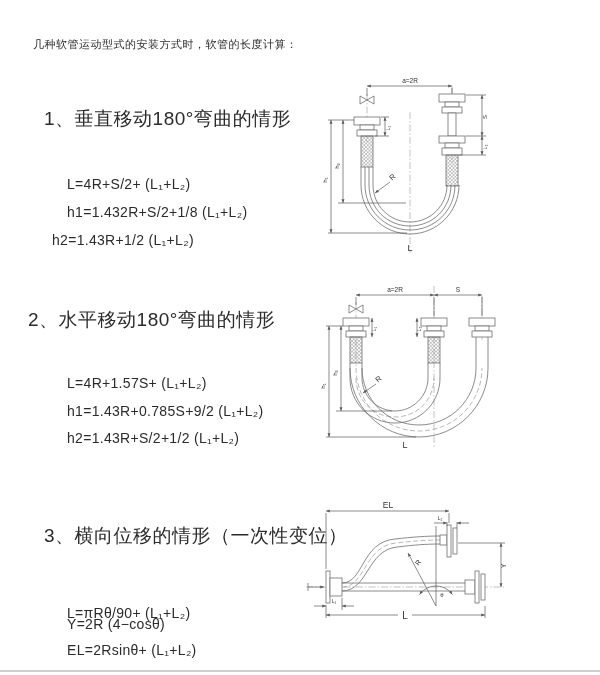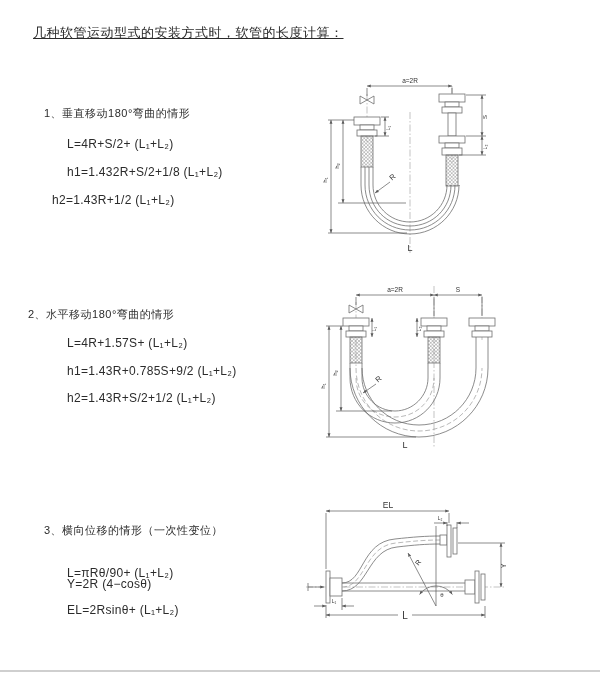--- a/index.html
+++ b/index.html
@@ -1,23 +1,23 @@
 <!DOCTYPE html>
 <html><head>
 <meta charset="utf-8">
 <style>
   html,body{margin:0;padding:0;}
   body{
     width:600px;height:675px;background:#ffffff;position:relative;overflow:hidden;
     font-family:"Liberation Sans","DejaVu Sans",sans-serif;color:#2b2b2b;
   }
   .abs{position:absolute;}
-  .page-title{left:33px;top:24px;font-size:13px;letter-spacing:.5px;text-decoration:underline;}
-  .sec-heading{font-size:11px;letter-spacing:.5px;white-space:nowrap;text-align:center;}
-  .formula{font-size:12px;letter-spacing:.3px;white-space:nowrap;}
+  .page-title{left:33px;top:37px;font-size:11px;letter-spacing:.5px;}
+  .sec-heading{font-size:19px;letter-spacing:.5px;white-space:nowrap;text-align:center;}
+  .formula{font-size:14px;letter-spacing:.3px;white-space:nowrap;margin-top:39px;}
   .bottom-rule{left:0;top:670px;width:600px;height:2px;background:#cfcfcf;}
   
   svg{overflow:visible;}
   .ln{stroke:#6f6f6f;stroke-width:.8;fill:none;}
   .fit{stroke:#6f6f6f;stroke-width:.8;fill:#ffffff;}
   .cl{stroke:#9a9a9a;stroke-width:.6;fill:none;stroke-dasharray:7 2 1.5 2;}
   .dsh{stroke:#8a8a8a;stroke-width:.6;fill:none;stroke-dasharray:5 2.5;}
   .dim{stroke:#5a5a5a;stroke-width:.7;fill:none;}
   .ht{fill:url(#ht1);stroke:#6f6f6f;stroke-width:.8;}
   .ht2f{fill:url(#ht2);stroke:#6f6f6f;stroke-width:.8;}

